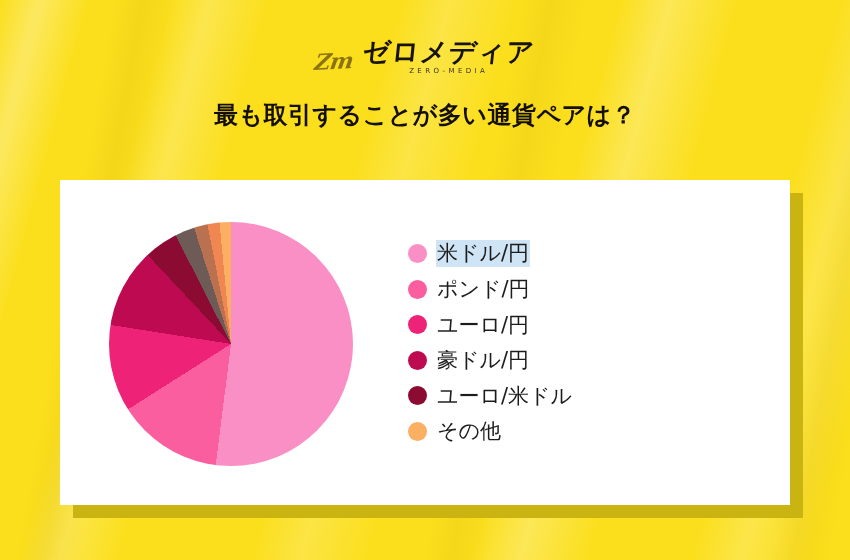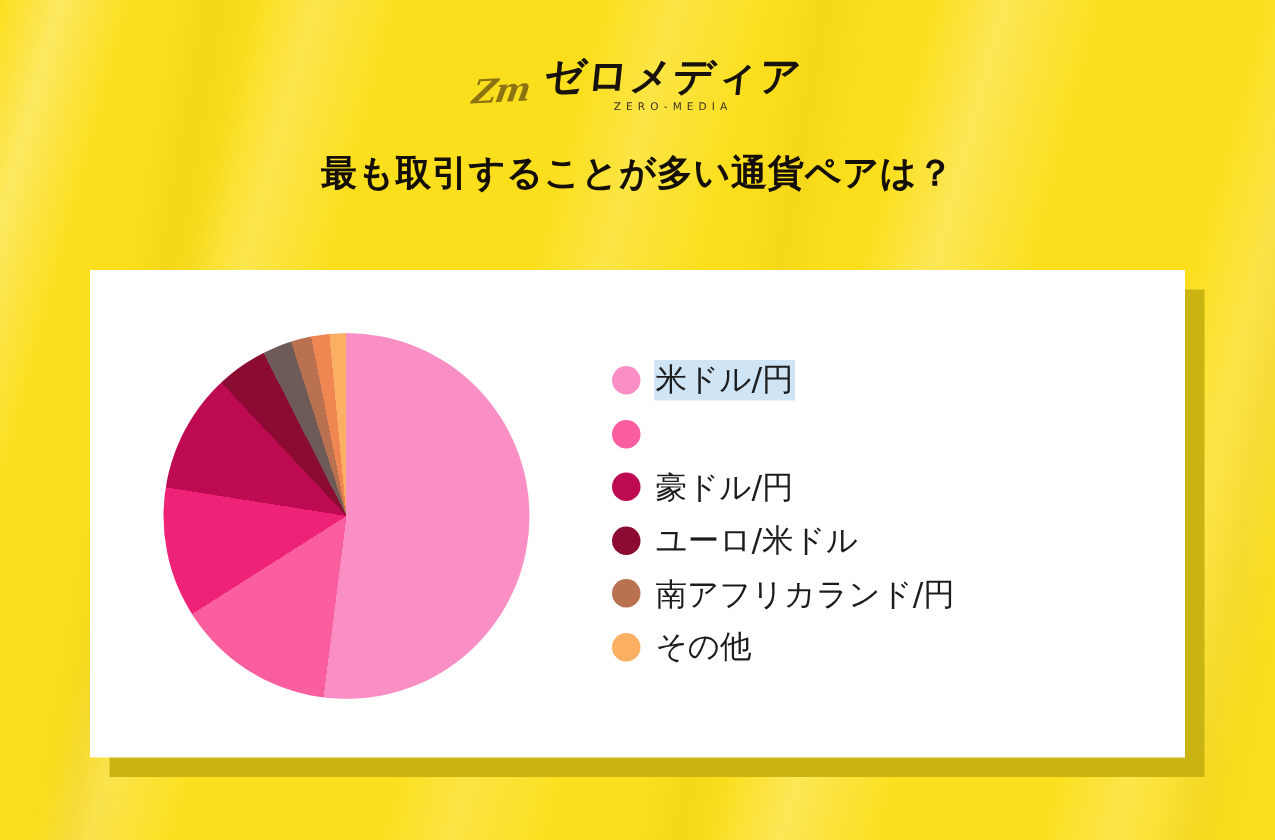--- a/index.html
+++ b/index.html
@@ -220,34 +220,35 @@
         <div class="pie" id="pie" style="background: conic-gradient(rgb(249, 143, 196) 0deg, rgb(249, 143, 196) 187.2deg, rgb(250, 94, 158) 187.2deg, rgb(250, 94, 158) 237.6deg, rgb(238, 34, 119) 237.6deg, rgb(238, 34, 119) 279deg, rgb(190, 10, 81) 279deg, rgb(190, 10, 81) 316.8deg, rgb(140, 11, 50) 316.8deg, rgb(140, 11, 50) 333deg, rgb(110, 91, 87) 333deg, rgb(110, 91, 87) 342.36deg, rgb(185, 113, 79) 342.36deg, rgb(185, 113, 79) 348.84deg, rgb(240, 134, 81) 348.84deg, rgb(240, 134, 81) 354.6deg, rgb(250, 175, 99) 354.6deg, rgb(250, 175, 99) 360deg);"></div>
       </div>
 
       <div class="legend" id="legend">
           <div class="legend-item selected">
             <span class="legend-swatch" style="background: rgb(249, 143, 196);"></span>
             <span class="legend-label">米ドル/円</span>
           </div>
           <div class="legend-item">
             <span class="legend-swatch" style="background: rgb(250, 94, 158);"></span>
+            <span class="legend-label">ポンド/円</span>
+          </div>
+          <div class="legend-item">
+            <span class="legend-swatch" style="background: rgb(238, 34, 119);"></span>
+            <span class="legend-label">ユーロ/円</span>
           </div>
           <div class="legend-item">
             <span class="legend-swatch" style="background: rgb(190, 10, 81);"></span>
             <span class="legend-label">豪ドル/円</span>
           </div>
           <div class="legend-item">
             <span class="legend-swatch" style="background: rgb(140, 11, 50);"></span>
             <span class="legend-label">ユーロ/米ドル</span>
           </div>
           <div class="legend-item">
-            <span class="legend-swatch" style="background: rgb(185, 113, 79);"></span>
-            <span class="legend-label">南アフリカランド/円</span>
-          </div>
-          <div class="legend-item">
             <span class="legend-swatch" style="background: rgb(250, 175, 99);"></span>
             <span class="legend-label">その他</span>
           </div>
         </div>
 
     </div>
   </div>
 
 </div>
 

